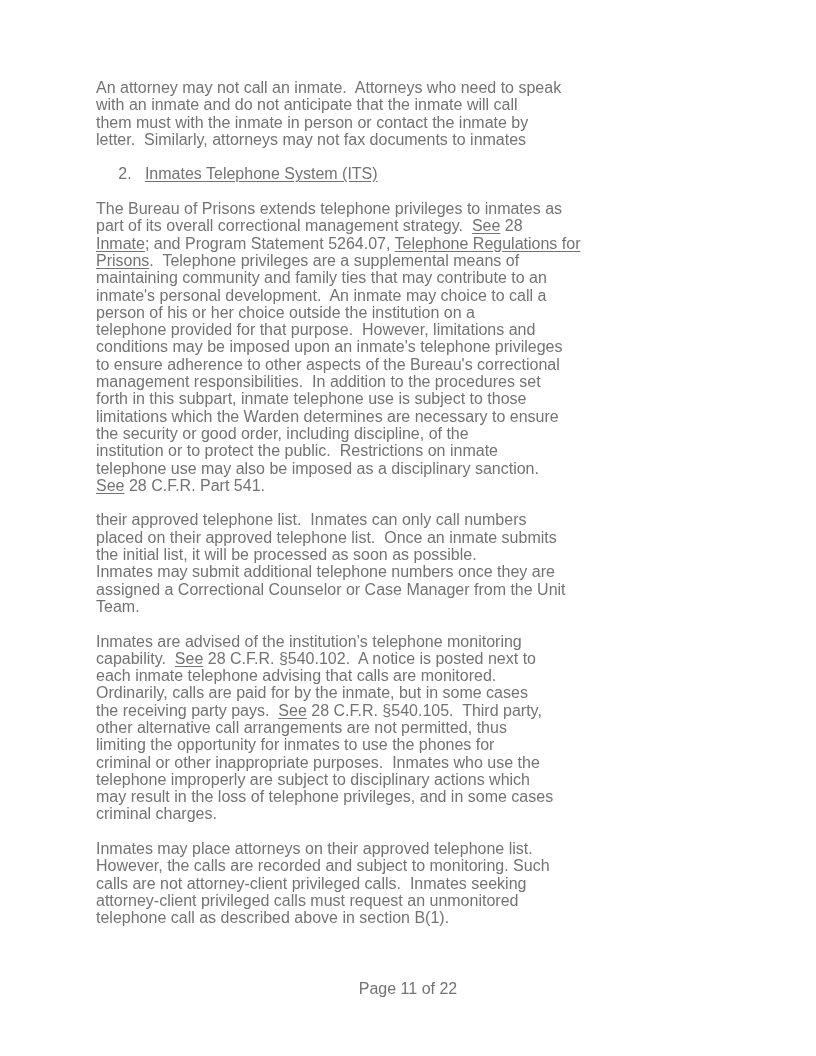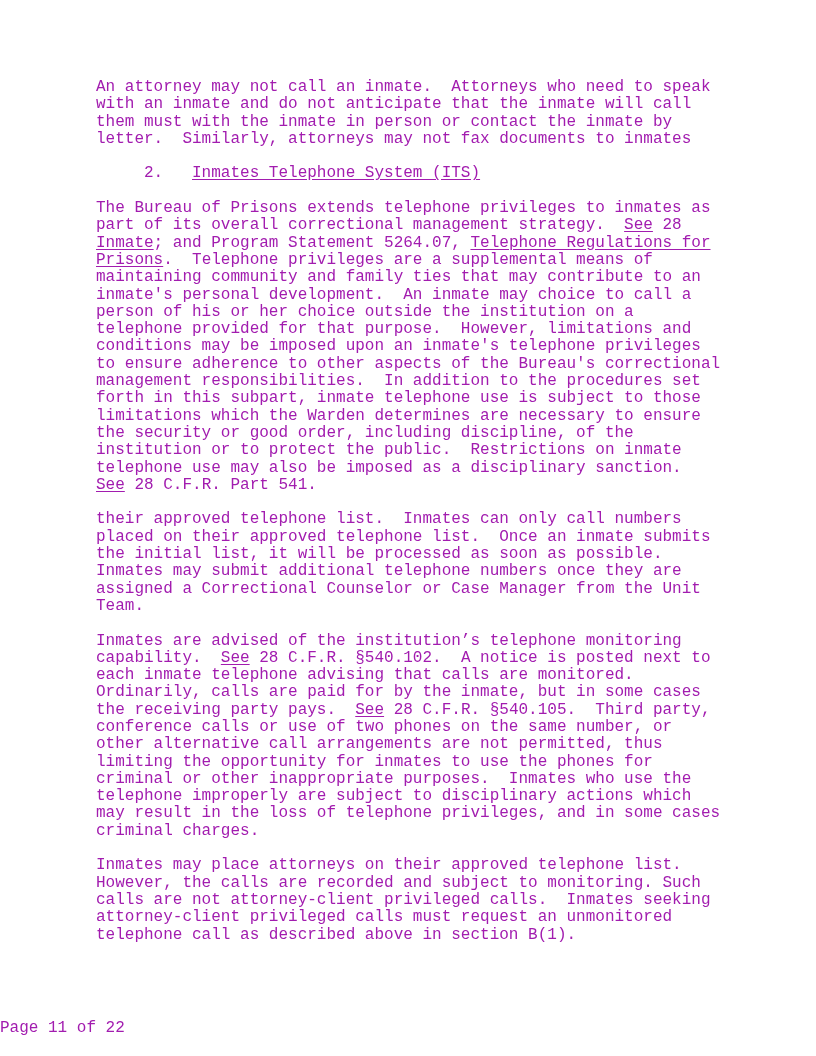--- a/index.html
+++ b/index.html
@@ -5,48 +5,48 @@
   html, body {
     margin: 0;
     padding: 0;
     background: #ffffff;
   }
   .page {
     position: relative;
     width: 816px;
     height: 1056px;
     background: #ffffff;
-    font-family: Liberation Mono, monospace;
+    font-family: Liberation Sans, sans-serif;
     font-size: 16px;
     line-height: 17.3px;
-    color: #a21caf;
+    color: #737373;
     overflow: hidden;
   }
   .doc-text {
     position: absolute;
     top: 79px;
     left: 96px;
     width: 660px;
   }
   .para {
     margin: 0 0 17.3px 0;
   }
   .line {
     white-space: pre;
   }
   .u {
     text-decoration: underline;
     text-underline-offset: 2px;
   }
   .footer {
     position: absolute;
-    top: 1020px;
+    top: 980px;
     left: 0;
     width: 100%;
-    text-align: left;
+    text-align: center;
   }
 </style>
 </head>
 <body>
 
 <div class="page">
   <div class="doc-text">
       <div class="para">
         <div class="line"><span>An attorney may not call an inmate.  Attorneys who need to speak</span></div>
         <div class="line"><span>with an inmate and do not anticipate that the inmate will call</span></div>
@@ -82,21 +82,20 @@
         <div class="line"><span>Inmates may submit additional telephone numbers once they are</span></div>
         <div class="line"><span>assigned a Correctional Counselor or Case Manager from the Unit</span></div>
         <div class="line"><span>Team.</span></div>
       </div>
       <div class="para">
         <div class="line"><span>Inmates are advised of the institution’s telephone monitoring</span></div>
         <div class="line"><span>capability.  </span><span class="u">See</span><span> 28 C.F.R. §540.102.  A notice is posted next to</span></div>
         <div class="line"><span>each inmate telephone advising that calls are monitored.</span></div>
         <div class="line"><span>Ordinarily, calls are paid for by the inmate, but in some cases</span></div>
         <div class="line"><span>the receiving party pays.  </span><span class="u">See</span><span> 28 C.F.R. §540.105.  Third party,</span></div>
-        <div class="line"><span>conference calls or use of two phones on the same number, or</span></div>
         <div class="line"><span>other alternative call arrangements are not permitted, thus</span></div>
         <div class="line"><span>limiting the opportunity for inmates to use the phones for</span></div>
         <div class="line"><span>criminal or other inappropriate purposes.  Inmates who use the</span></div>
         <div class="line"><span>telephone improperly are subject to disciplinary actions which</span></div>
         <div class="line"><span>may result in the loss of telephone privileges, and in some cases</span></div>
         <div class="line"><span>criminal charges.</span></div>
       </div>
       <div class="para">
         <div class="line"><span>Inmates may place attorneys on their approved telephone list.</span></div>
         <div class="line"><span>However, the calls are recorded and subject to monitoring. Such</span></div>

